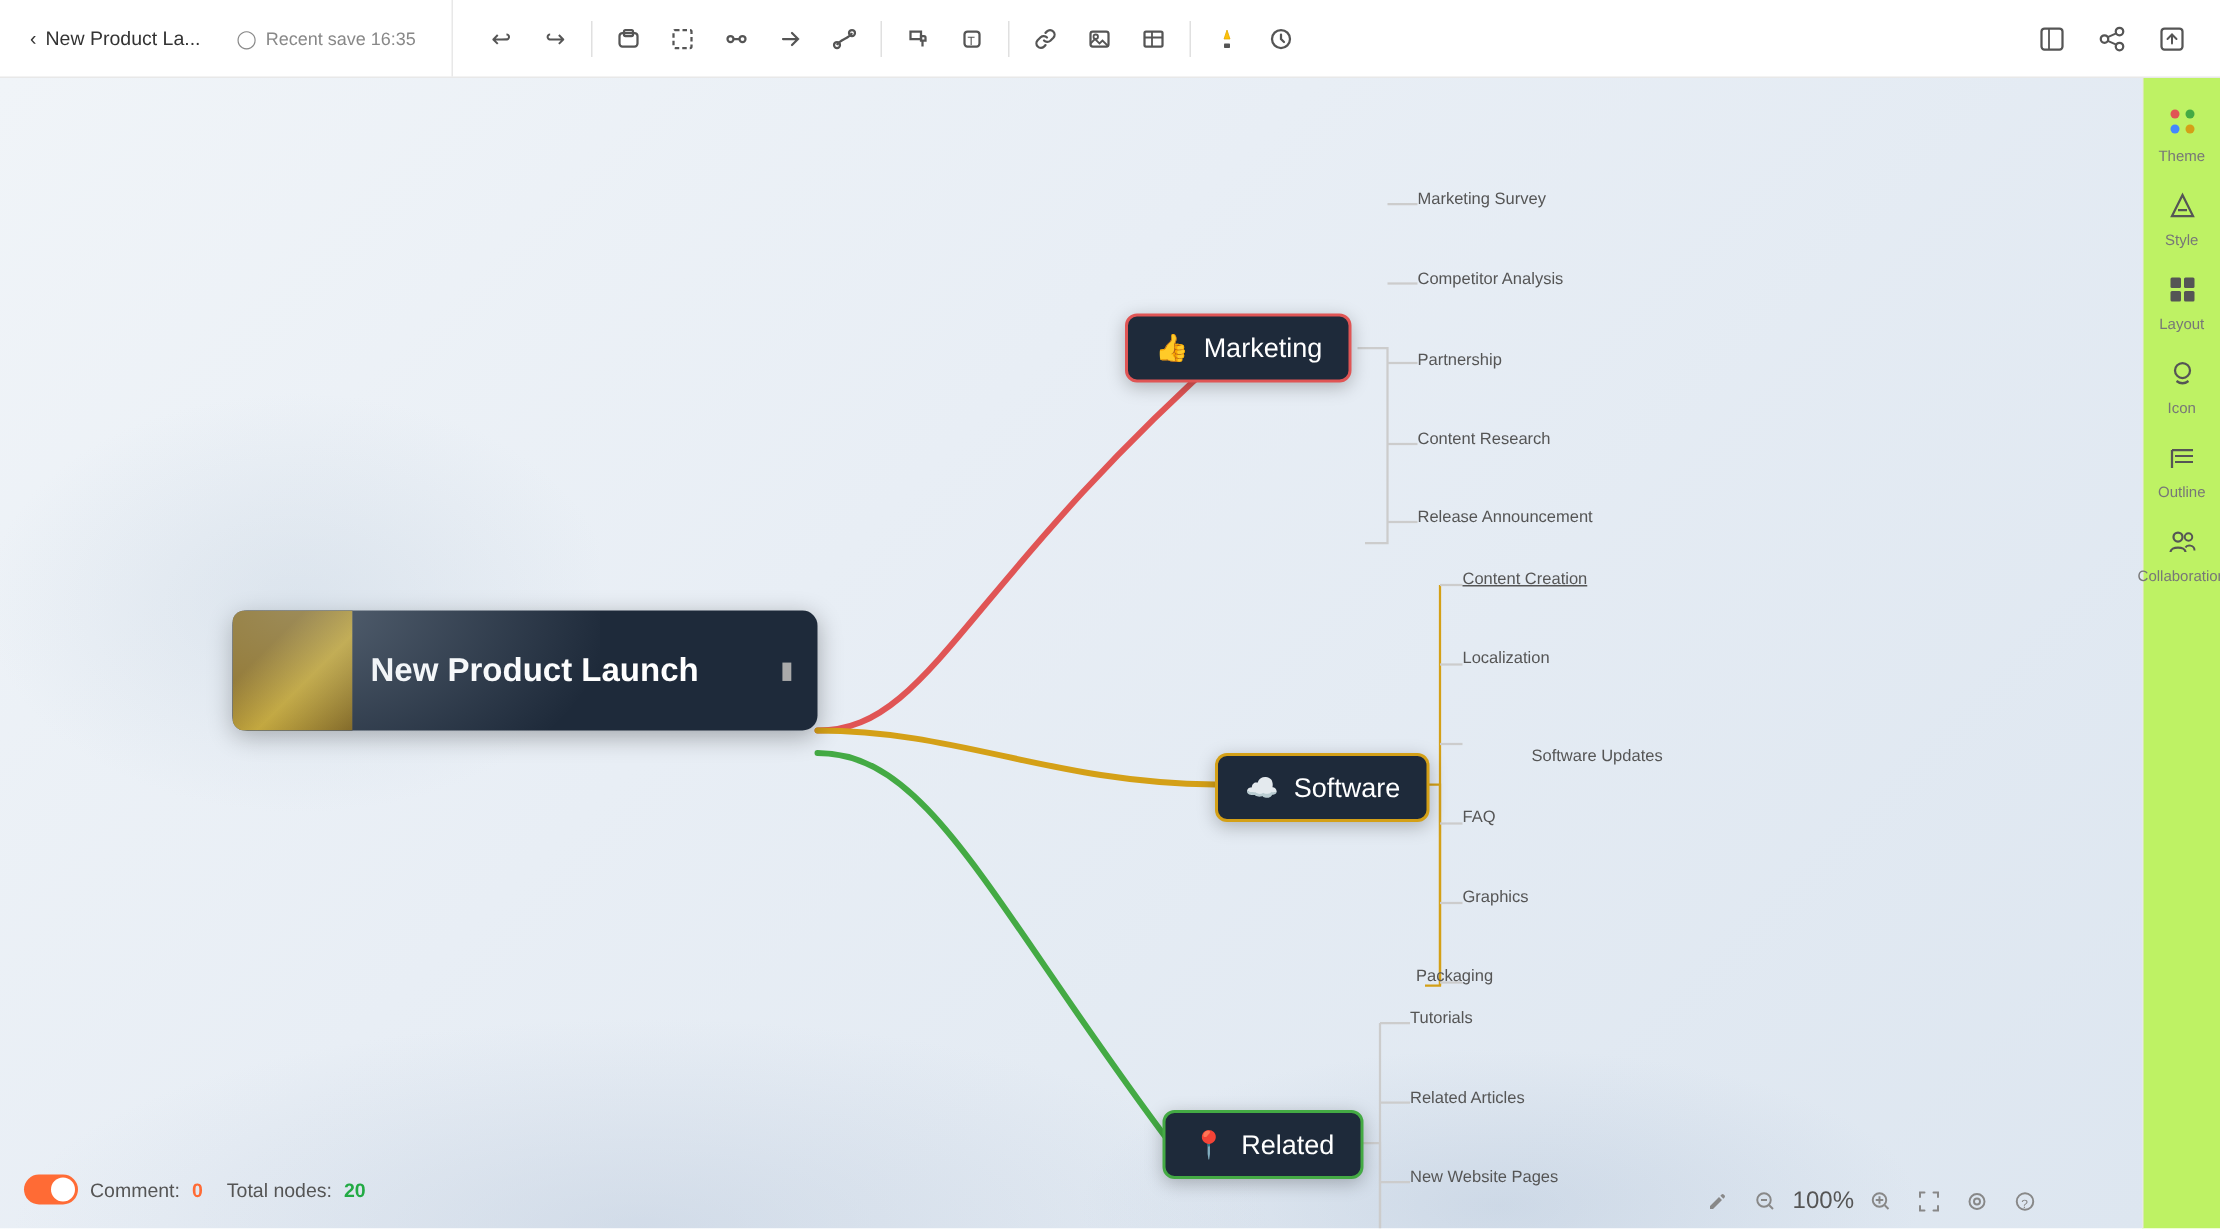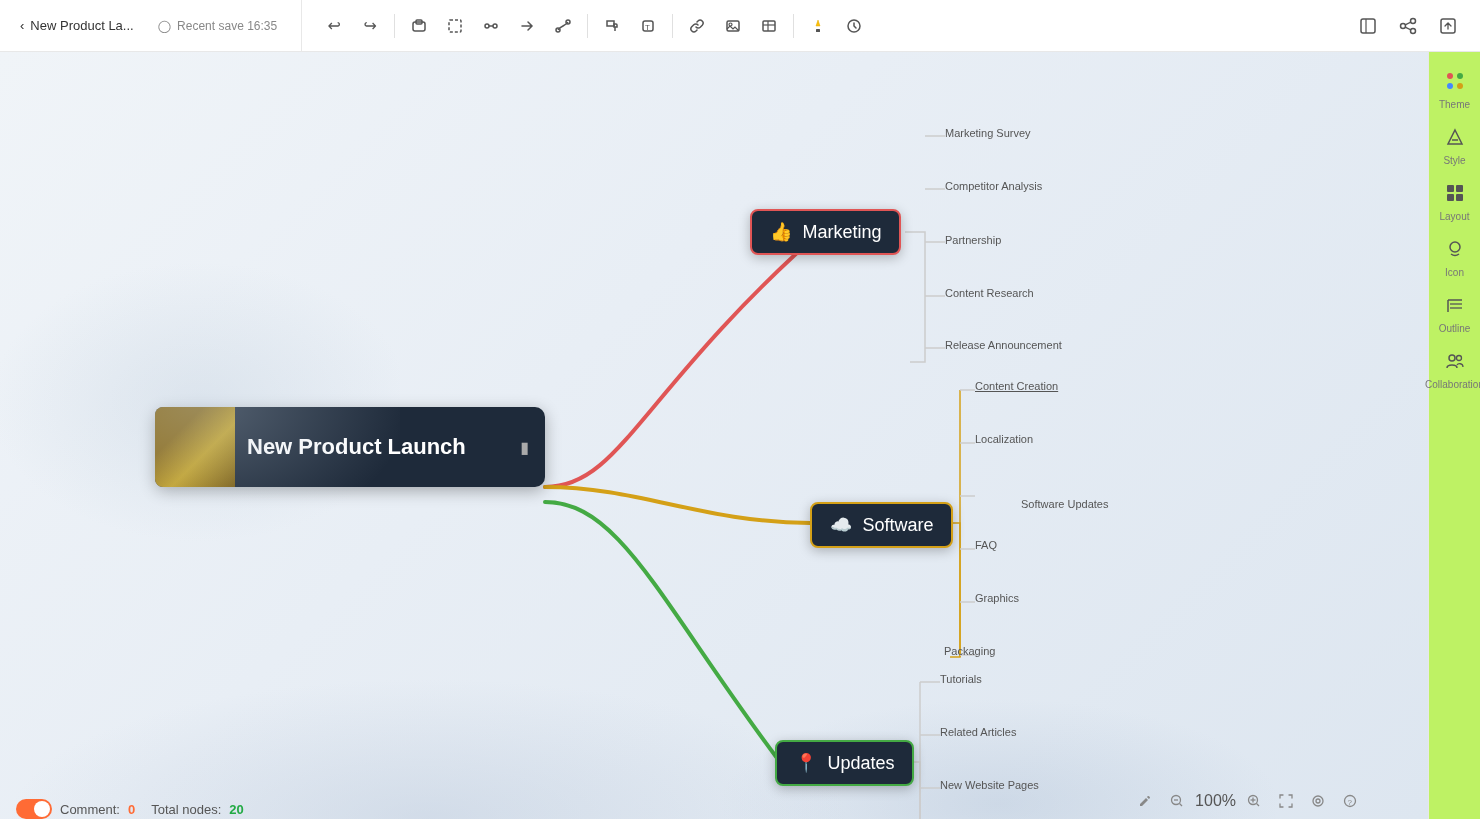--- a/index.html
+++ b/index.html
@@ -129,21 +129,21 @@
       display: flex; flex-direction: column; align-items: center; justify-content: center;
       gap: 3px; cursor: pointer; border-radius: 6px; color: #555;
       transition: background 0.15s;
     }
     .sidebar-icon { font-size: 18px; }
     .sidebar-label { font-size: 10px; color: #777; }
 
     
     .bottom-bar {
       position: absolute; bottom: 0; left: 0; right: 52px; height: 36px;
-      display: flex; align-items: flex-end; gap: 16px; padding: 0 16px;
+      display: flex; align-items: flex-start; gap: 16px; padding: 0 16px;
       z-index: 100;
     }
     .comment-toggle {
       display: flex; align-items: center; gap: 8px;
     }
     .toggle-switch {
       width: 36px; height: 20px;
       background: #ff6b35; border-radius: 10px;
       position: relative; cursor: pointer;
     }
@@ -349,21 +349,21 @@
 
   <div class="leaf-text" style="left:975px; top:328px;text-decoration:underline;">Content Creation</div>
   <div class="leaf-text" style="left:975px; top:381px;">Localization</div>
   <div class="leaf-text" style="left:1021px; top:434px;margin-top:12px;">Software Updates</div>
   <div class="leaf-text" style="left:975px; top:487px;">FAQ</div>
   <div class="leaf-text" style="left:975px; top:540px;">Graphics</div>
   <div class="leaf-text" style="left:944px; top:593px;">Packaging</div>
 
   <div class="node-branch" style="left:775px; top:688px; border: 2px solid #44aa44;">
     <span class="node-icon">📍</span>
-    <span>Updates</span>
+    <span>Related</span>
   </div>
 
   <div class="leaf-text" style="left:940px; top:621px;">Tutorials</div>
   <div class="leaf-text" style="left:940px; top:674px;">Related Articles</div>
   <div class="leaf-text" style="left:940px; top:727px;">New Website Pages</div>
 
   <div class="bottom-bar">
     <div class="comment-toggle">
       <div class="toggle-switch">
         <div class="toggle-thumb"></div>

